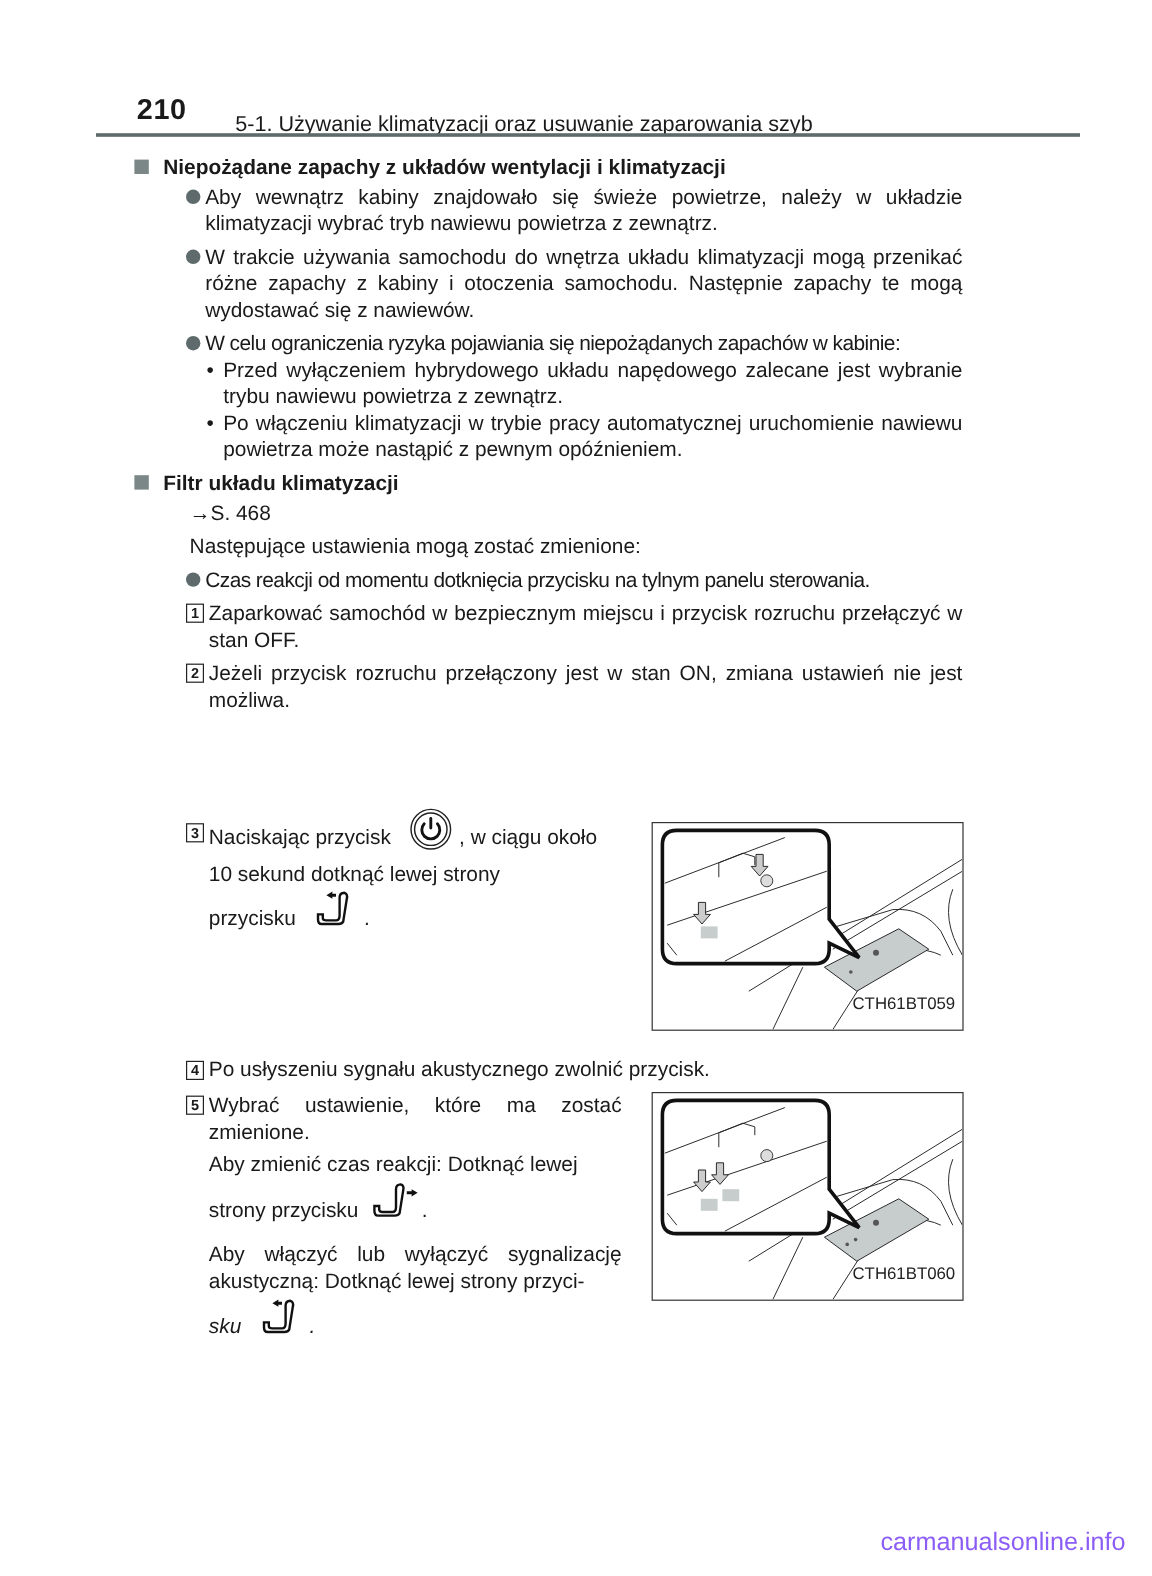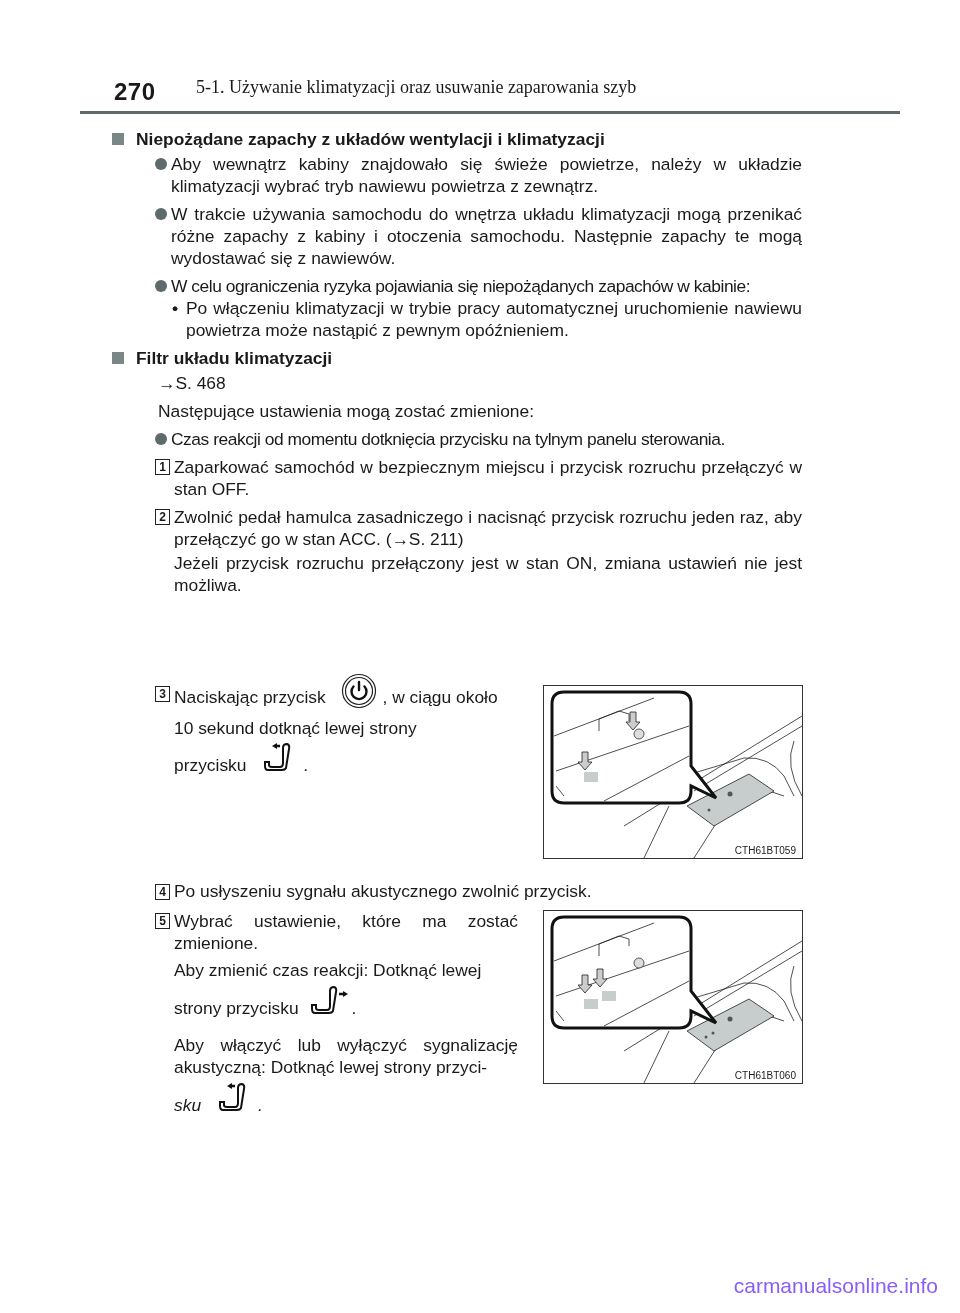--- a/index.html
+++ b/index.html
@@ -1,42 +1,42 @@
 <!DOCTYPE html>
 <html><head>
 <meta charset="utf-8">
 <style>
   html, body { margin: 0; padding: 0; background: #ffffff; }
   body { width: 960px; height: 1313px; position: relative; overflow: hidden;
          font-family: "Liberation Sans", sans-serif; color: #1a1a1a; }
   .page-num { position: absolute; left: 114px; top: 78px; font-size: 24px; font-weight: bold; letter-spacing: 0.5px; }
-  .running-head { position: absolute; left: 196px; top: 77px; font-size: 18px; font-family: Liberation Serif, serif; }
+  .running-head { position: absolute; left: 196px; top: 93px; font-size: 18px; }
   .head-rule { position: absolute; left: 80px; top: 111px; width: 820px; height: 3px; background: #5e6a6c; }
   .content { position: absolute; left: 112px; top: 128px; width: 690px; font-size: 17.4px; line-height: 22px; }
   .sec { position: relative; padding-left: 24px; font-weight: bold; margin-bottom: 3px; }
   .sq { position: absolute; left: 0; top: 5px; width: 12px; height: 12px; background: #7b8687; }
   .bul { position: relative; padding-left: 59px; text-align: justify; margin-bottom: 6px; }
   .bul .dot { position: absolute; left: 43px; top: 5px; width: 12px; height: 12px; border-radius: 50%; background: #5e6a6c; }
   .sub { position: relative; padding-left: 74px; text-align: justify; }
   .sub .b { position: absolute; left: 60px; top: 0; }
   .plain { padding-left: 46px; margin-bottom: 6px; }
   .step { position: relative; padding-left: 62px; text-align: justify; margin-bottom: 6px; }
   .step .num { position: absolute; left: 43px; top: 3px; width: 13px; height: 14px; border: 1px solid #222; font-size: 12px; line-height: 14px; text-align: center; font-weight: bold; }
   .note { padding-left: 62px; text-align: justify; margin-bottom: 6px; }
   .condensed { letter-spacing: -0.45px; }
   .icon-inline { display: inline-block; vertical-align: middle; }
   .fig { position: absolute; border: 1px solid #333; background: #fff; overflow: hidden; }
-  .fig-caption { position: absolute; right: 6px; bottom: 2px; font-size: 10px; color: #222; margin-left: 28px; }
+  .fig-caption { position: absolute; right: 6px; bottom: 14px; font-size: 14px; color: #222; margin-left: 28px; }
   .watermark { position: absolute; right: 22px; top: 1274px; font-size: 21px; color: #8b5cf6; }
   .abs { position: absolute; font-size: 17.4px; }
 </style>
 </head>
 <body>
 
-<div class="page-num">270</div>
+<div class="page-num">210</div>
 <div class="running-head">5-1. Używanie klimatyzacji oraz usuwanie zaparowania szyb</div>
 <div class="head-rule"></div>
 
 <div class="content">
 
   <div class="sec">
     <span class="sq"></span>
     <span>Niepożądane zapachy z układów wentylacji i klimatyzacji</span>
   </div>
   <div class="bul">
@@ -46,20 +46,21 @@
   <div class="bul">
     <span class="dot"></span>
     <span>W trakcie używania samochodu do wnętrza układu klimatyzacji mogą przenikać różne zapachy z kabiny i otoczenia samochodu. Następnie zapachy te mogą wydostawać się z nawiewów.</span>
   </div>
   <div class="bul condensed" style="margin-bottom:0;">
     <span class="dot"></span>
     <span>W celu ograniczenia ryzyka pojawiania się niepożądanych zapachów w kabinie:</span>
   </div>
   <div class="sub">
     <span class="b">•</span>
+    <span>Przed wyłączeniem hybrydowego układu napędowego zalecane jest wybranie trybu nawiewu powietrza z zewnątrz.</span>
   </div>
   <div class="sub" style="margin-bottom:6px;">
     <span class="b">•</span>
     <span>Po włączeniu klimatyzacji w trybie pracy automatycznej uruchomienie nawiewu powietrza może nastąpić z pewnym opóźnieniem.</span>
   </div>
 
   <div class="sec">
     <span class="sq"></span>
     <span>Filtr układu klimatyzacji</span>
   </div>
@@ -70,21 +71,20 @@
     <span class="dot"></span>
     <span>Czas reakcji od momentu dotknięcia przycisku na tylnym panelu sterowania.</span>
   </div>
 
   <div class="step">
     <span class="num">1</span>
     <span>Zaparkować samochód w bezpiecznym miejscu i przycisk rozruchu przełączyć w stan OFF.</span>
   </div>
   <div class="step" style="margin-bottom:2px;">
     <span class="num">2</span>
-    <span>Zwolnić pedał hamulca zasadniczego i nacisnąć przycisk rozruchu jeden raz, aby przełączyć go w stan ACC. (→S. 211)</span>
   </div>
   <div class="note">Jeżeli przycisk rozruchu przełączony jest w stan ON, zmiana ustawień nie jest możliwa.</div>
 </div>
 
 <div class="abs" style="left:155px; top:683px;">
   <span class="num" style="position:absolute; left:0; top:3px; width:13px; height:14px; border:1px solid #222; font-size:12px; line-height:14px; text-align:center; font-weight:bold;">3</span>
 </div>
 <div class="abs" style="left:174px; top:683px;">
   <span>Naciskając przycisk</span>
   <span class="icon-inline" style="margin:-10px 6px 0 10px;">

